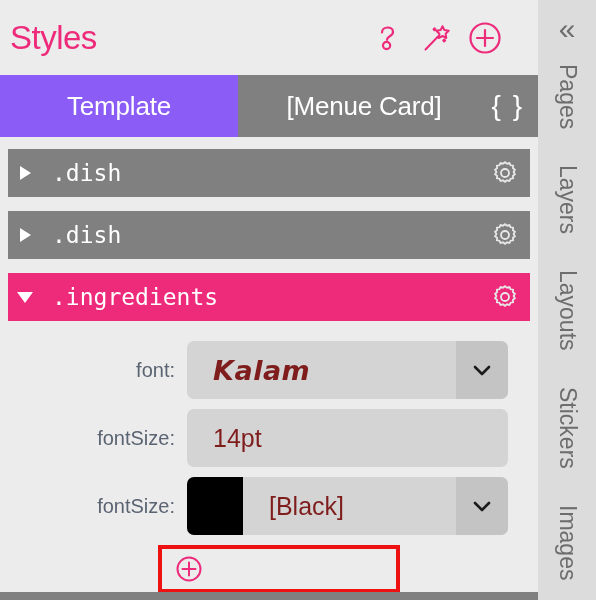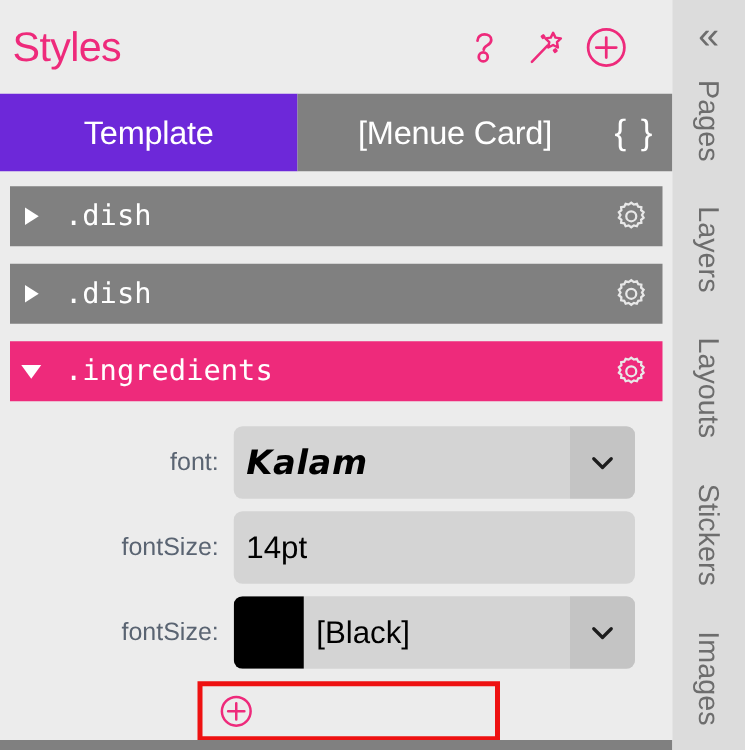--- a/index.html
+++ b/index.html
@@ -67,21 +67,21 @@
   .tab {
     display: flex;
     align-items: center;
     justify-content: center;
     color: #ffffff;
     font-size: 26px;
     letter-spacing: -0.2px;
   }
   .tab-template {
     width: 238px;
-    background: #6d28d9;
+    background: #8b5cf6;
   }
   .tab-doc {
     flex: 1;
     background: #808080;
     position: relative;
     justify-content: center;
     padding-right: 48px;
   }
   .tab-braces {
     position: absolute;
@@ -167,23 +167,23 @@
     overflow: hidden;
     position: relative;
   }
   .swatch {
     width: 56px;
     height: 58px;
     background: #000000;
     flex: 0 0 56px;
   }
   .field-value {
-    padding-left: 10px;
+    padding-left: 26px;
     font-size: 25px;
-    color: #000000;
+    color: #7f1d1d;
     white-space: nowrap;
     overflow: hidden;
   }
   .field-value.script {
     font-family: "DejaVu Sans", sans-serif;
     font-style: italic;
     font-weight: 700;
     font-size: 27px;
     letter-spacing: 0.5px;
   }

